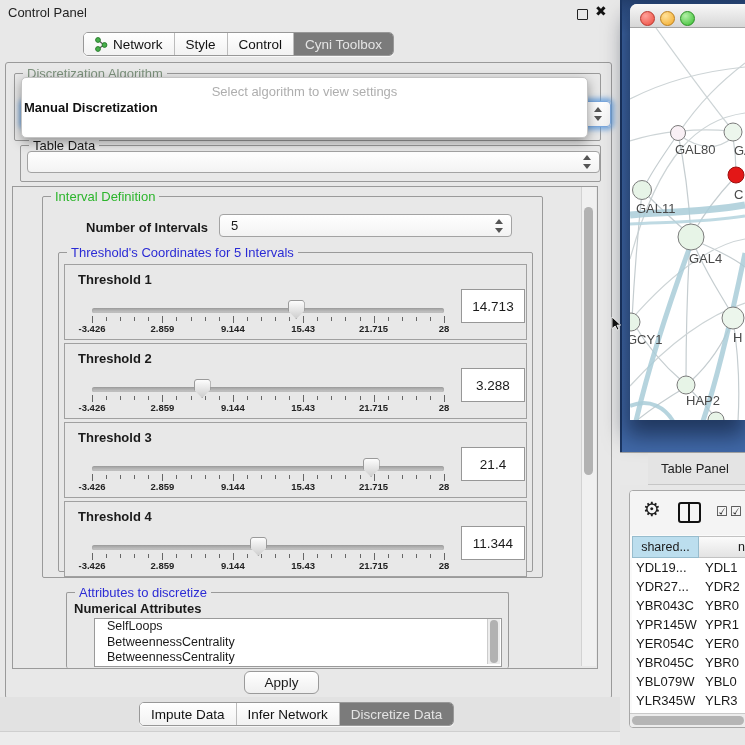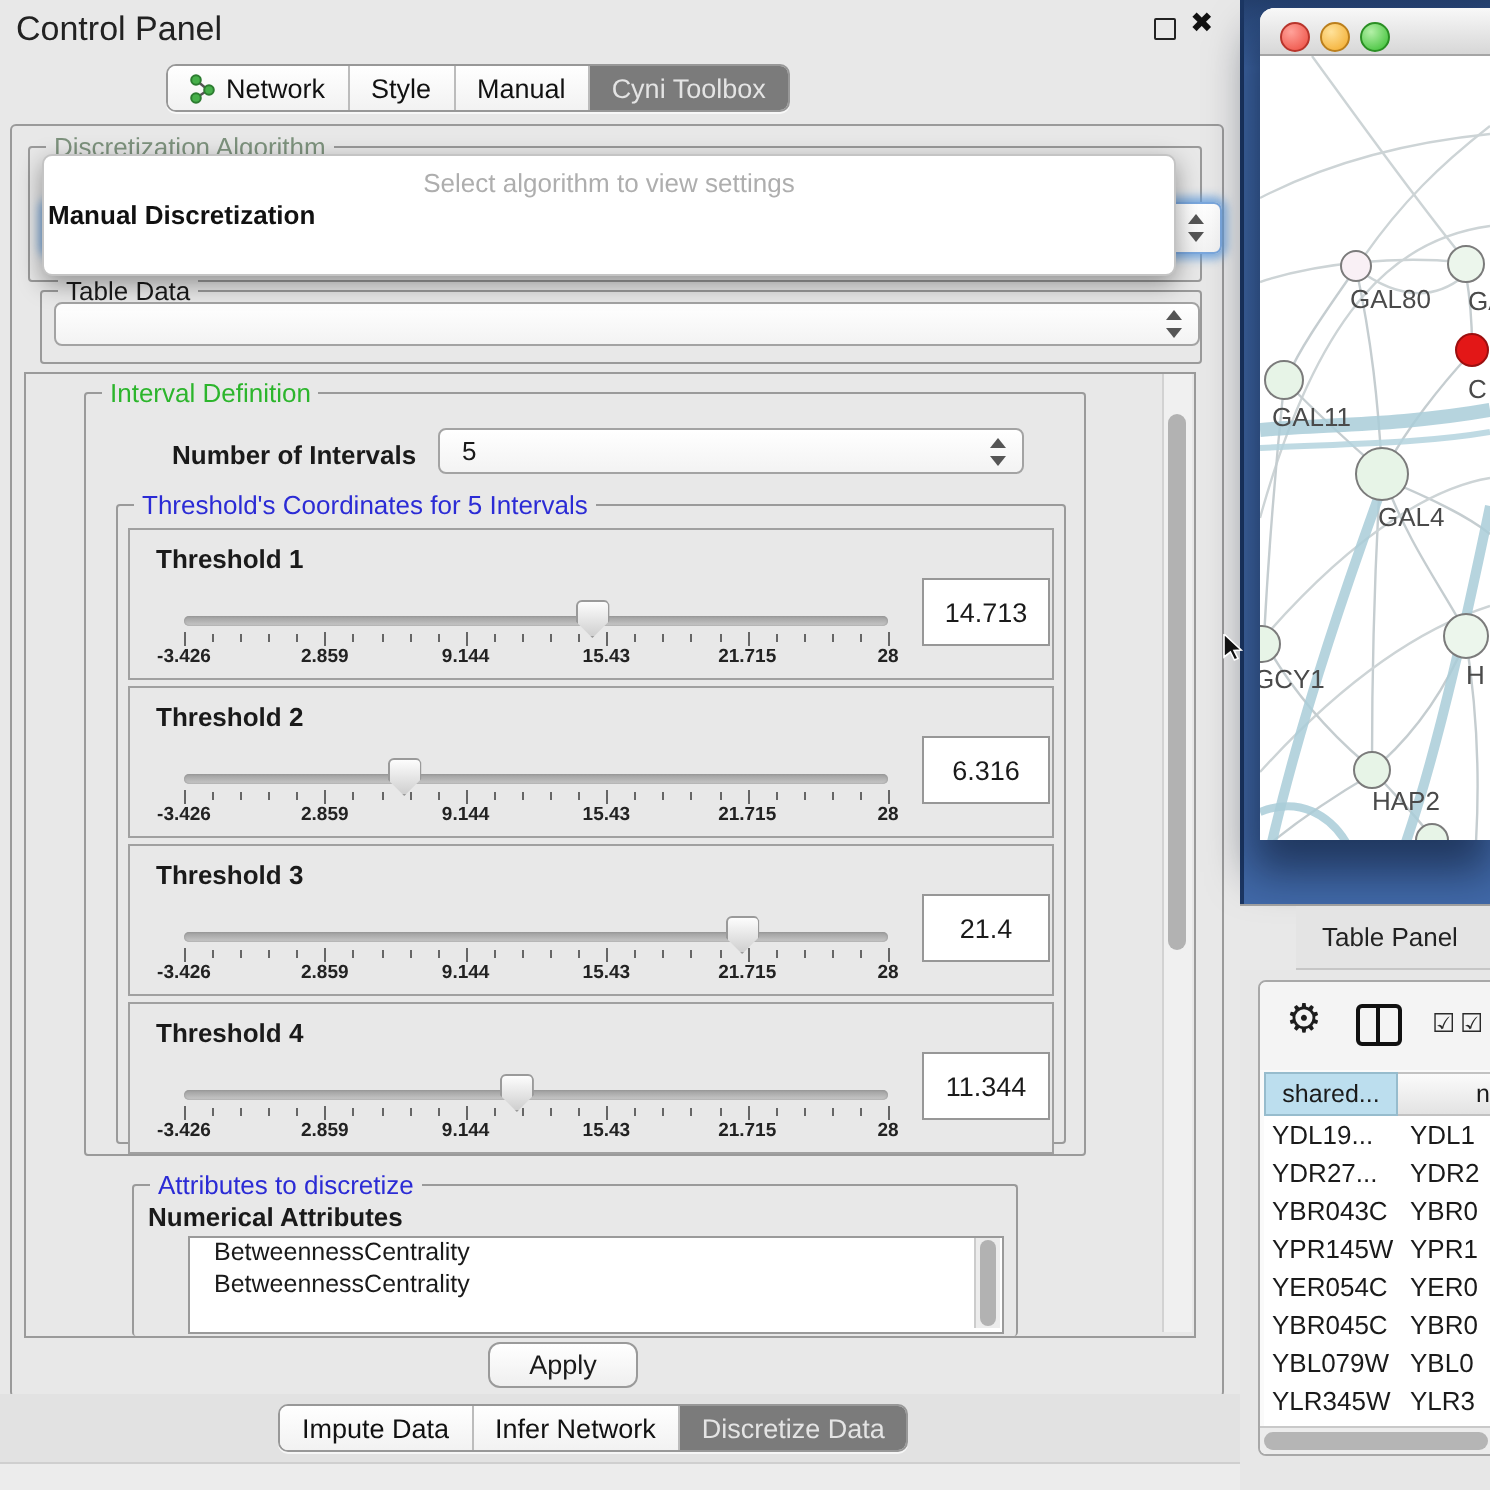--- a/index.html
+++ b/index.html
@@ -1,21 +1,21 @@
 <!DOCTYPE html>
 <html><head>
 <meta charset="utf-8">
 <style>
   html,body{margin:0;padding:0;background:#d8d8d8;}
   #app{position:relative;width:745px;height:745px;overflow:hidden;
        font-family:"Liberation Sans","DejaVu Sans",sans-serif;color:#1a1a1a;
        background:#e8e8e8;}
   .abs{position:absolute;}
   
-  .cp-title{left:8px;top:5px;font-size:17px;color:#222;}
+  .cp-title{left:8px;top:5px;font-size:13px;color:#222;}
   .float-btn{left:577px;top:9px;width:9px;height:9px;border:1.6px solid #222;border-radius:1px;}
   .close-btn{left:595px;top:3px;font-size:14px;font-weight:bold;color:#111;}
   
   .seg{display:flex;height:22px;background:#fff;border:1px solid #989898;border-radius:5px;
        overflow:hidden;font-size:13.5px;box-shadow:0 1px 0 rgba(255,255,255,.7);}
   .seg-item{display:flex;align-items:center;padding:0 11px;border-right:1px solid #bcbcbc;
             background:linear-gradient(#ffffff,#f2f2f2);color:#111;white-space:nowrap;}
   .seg-item:last-child{border-right:none;}
   .seg-item.sel{background:#7b7b7b;color:#e4e4e4;border-right-color:#6d6d6d;}
   .seg-item .nico{margin-right:5px;display:inline-flex;}
@@ -135,21 +135,21 @@
               <circle cx="3" cy="12" r="2.4" fill="#46b04a" stroke="#2c7c30"></circle>
               <circle cx="9.5" cy="8" r="2.4" fill="#46b04a" stroke="#2c7c30"></circle>
             </svg>
           </span>
           <span>Network</span>
         </div>
         <div class="seg-item">
           <span>Style</span>
         </div>
         <div class="seg-item">
-          <span>Manual</span>
+          <span>Control</span>
         </div>
         <div class="seg-item sel">
           <span>Cyni Toolbox</span>
         </div>
       </div>
   </div>
 
   <div class="abs main-border"></div>
 
   <div class="abs group" style="left:14px;top:73px;width:585px;height:66px;">
@@ -262,21 +262,21 @@
           <div class="tick minor" style="left: 96%;"></div>
           <div class="tick major" style="left: 100%;"></div>
           <span class="tick-lbl" style="left: 0%;">-3.426</span>
           <span class="tick-lbl" style="left: 20%;">2.859</span>
           <span class="tick-lbl" style="left: 40%;">9.144</span>
           <span class="tick-lbl" style="left: 60%;">15.43</span>
           <span class="tick-lbl" style="left: 80%;">21.715</span>
           <span class="tick-lbl" style="left: 100%;">28</span>
           <div class="thr-thumb" style="left: 30.9998%;"></div>
         </div>
-        <div class="thr-value">6.316</div>
+        <div class="thr-value">3.288</div>
       </div>
       <div class="thr-box">
         <div class="thr-label">Threshold 3</div>
         <div class="thr-slider">
           <div class="thr-track"></div>
           <div class="tick major" style="left: 0%;"></div>
           <div class="tick minor" style="left: 4%;"></div>
           <div class="tick minor" style="left: 8%;"></div>
           <div class="tick minor" style="left: 12%;"></div>
           <div class="tick minor" style="left: 16%;"></div>
@@ -352,20 +352,21 @@
         <div class="thr-value">11.344</div>
       </div>
     </div>
 
   <div class="abs group" style="left:66px;top:592px;width:441px;height:75px;border-bottom:none;">
     <div class="group-title t-blue">Attributes to discretize</div>
   </div>
   <div class="abs lbl bold" style="left:74px;top:601px;">Numerical Attributes</div>
   <div class="abs attr-listbox">
     <div id="attr-list-items">
+        <div class="attr-item">SelfLoops</div>
         <div class="attr-item">BetweennessCentrality</div>
         <div class="attr-item">BetweennessCentrality</div>
       </div>
   </div>
   <div class="abs attr-scroll">
     <div class="attr-thumb"></div>
   </div>
 
   <div class="abs apply-btn">Apply</div>
 

